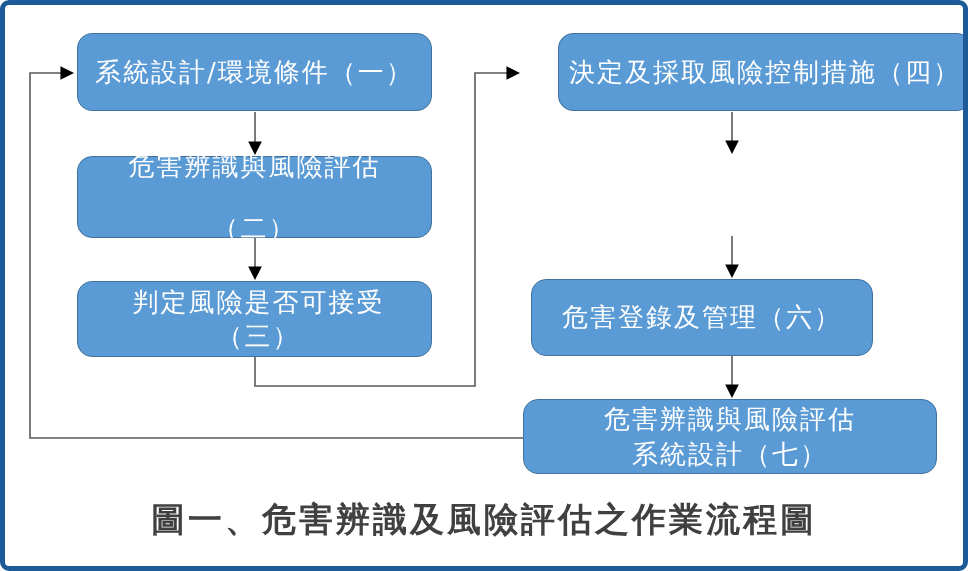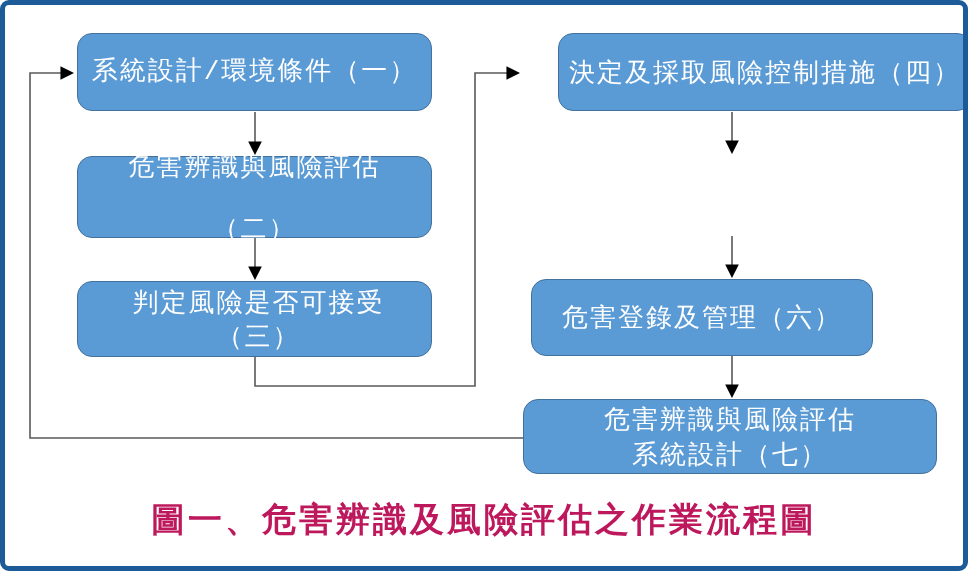--- a/index.html
+++ b/index.html
@@ -38,39 +38,39 @@
     text-align: center;
     color: #ffffff;
     font-size: 26px;
     line-height: 1.32;
     letter-spacing: 2px;
     font-family: "DejaVu Serif", "DejaVu Sans", serif;
   }
   .flow-node span { display: block; white-space: nowrap; }
   .flow-node span:empty { display: none; }
 
-  .node-1 { left: 72px;  top: 28px;  width: 355px; height: 78px; font-family: Liberation Mono, monospace; }
+  .node-1 { left: 72px;  top: 28px;  width: 355px; height: 78px; }
   .node-2 { left: 72px;  top: 151px; width: 355px; height: 82px; gap: 28px; }
   .node-3 { left: 72px;  top: 276px; width: 355px; height: 76px; padding-left: 8px; }
   .node-4 { left: 518px; top: 28px;  width: 414px; height: 78px; margin-left: 35px; }
   .node-5 { left: 518px; top: 150px; width: 414px; height: 82px; }
   .node-6 { left: 518px; top: 274px; width: 342px; height: 77px; margin-left: 8px; }
   .node-7 { left: 518px; top: 394px; width: 414px; height: 75px; }
 
   .caption {
     position: absolute;
     left: 0;
     right: 0;
     top: 492px;
     text-align: center;
     font-family: Liberation Serif, serif;
     font-weight: 700;
     font-size: 34px;
     letter-spacing: 3px;
-    color: #be185d;
+    color: #404040;
   }
 </style>
 </head>
 <body>
 
 <div class="frame">
 
   <svg class="connector-layer" viewBox="0 0 968 571" xmlns="http://www.w3.org/2000/svg">
     <defs>
       <marker id="arrowhead" viewBox="0 0 10 10" refX="8.5" refY="5" markerWidth="8.5" markerHeight="8.5" orient="auto-start-reverse">

